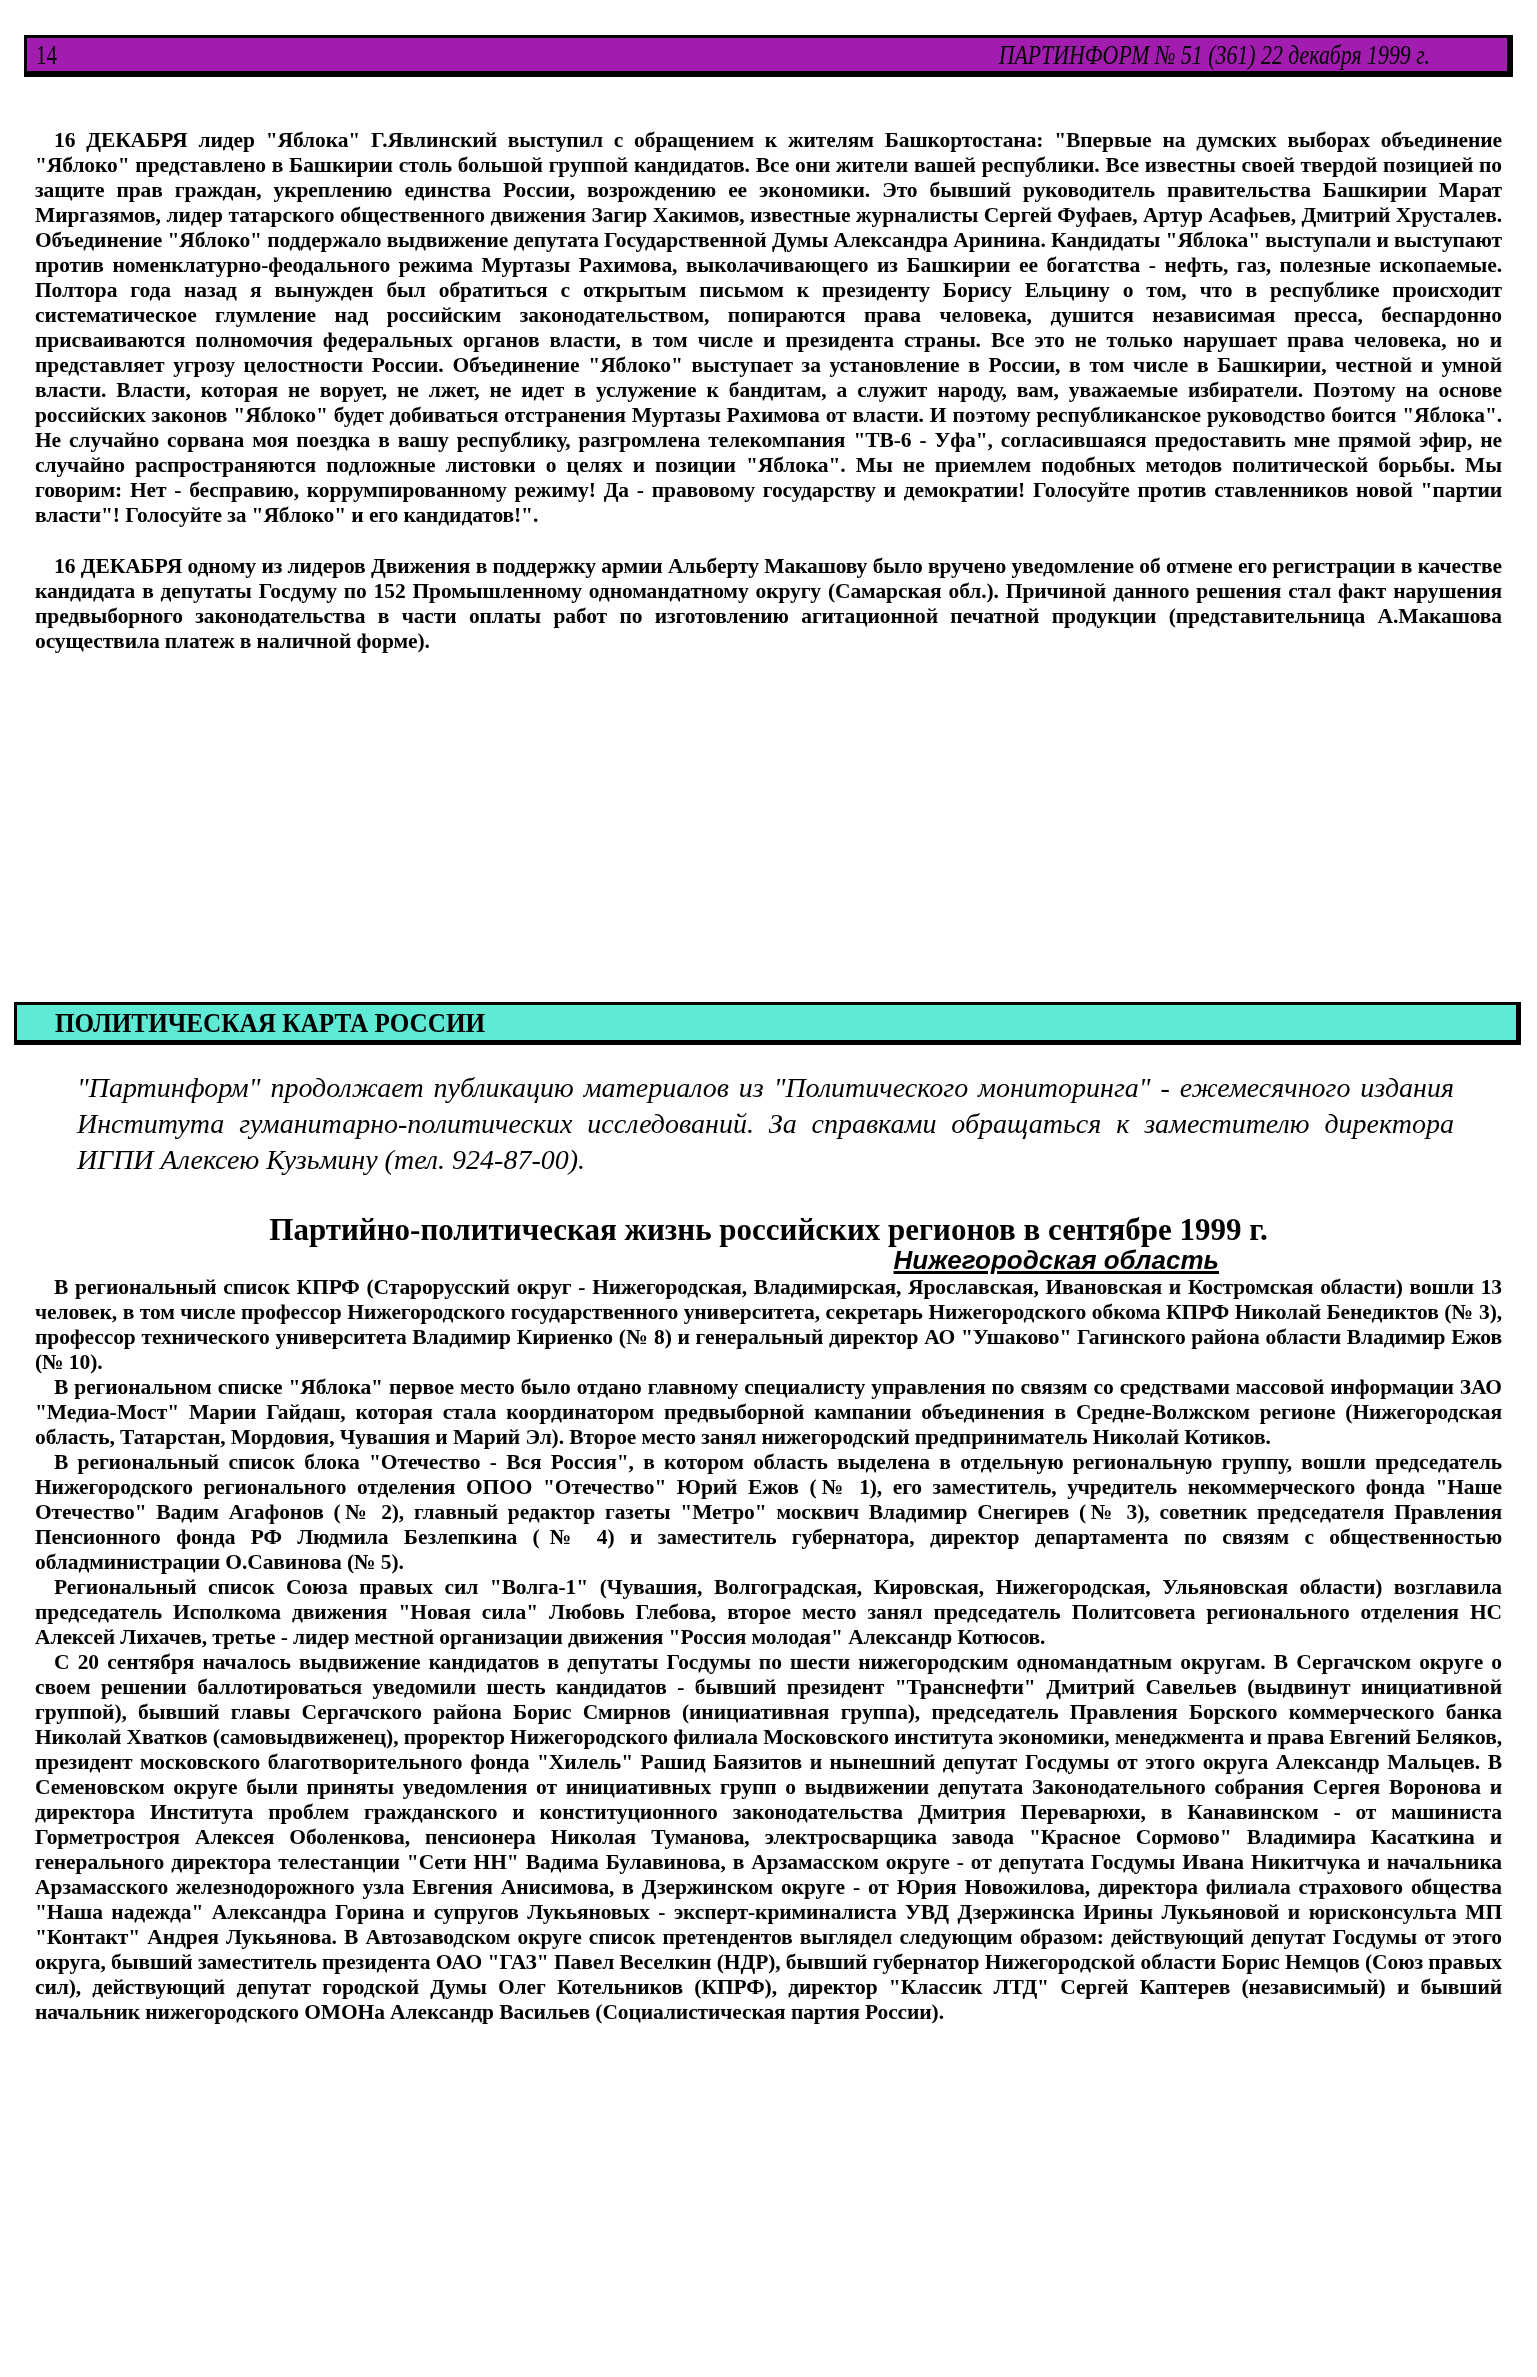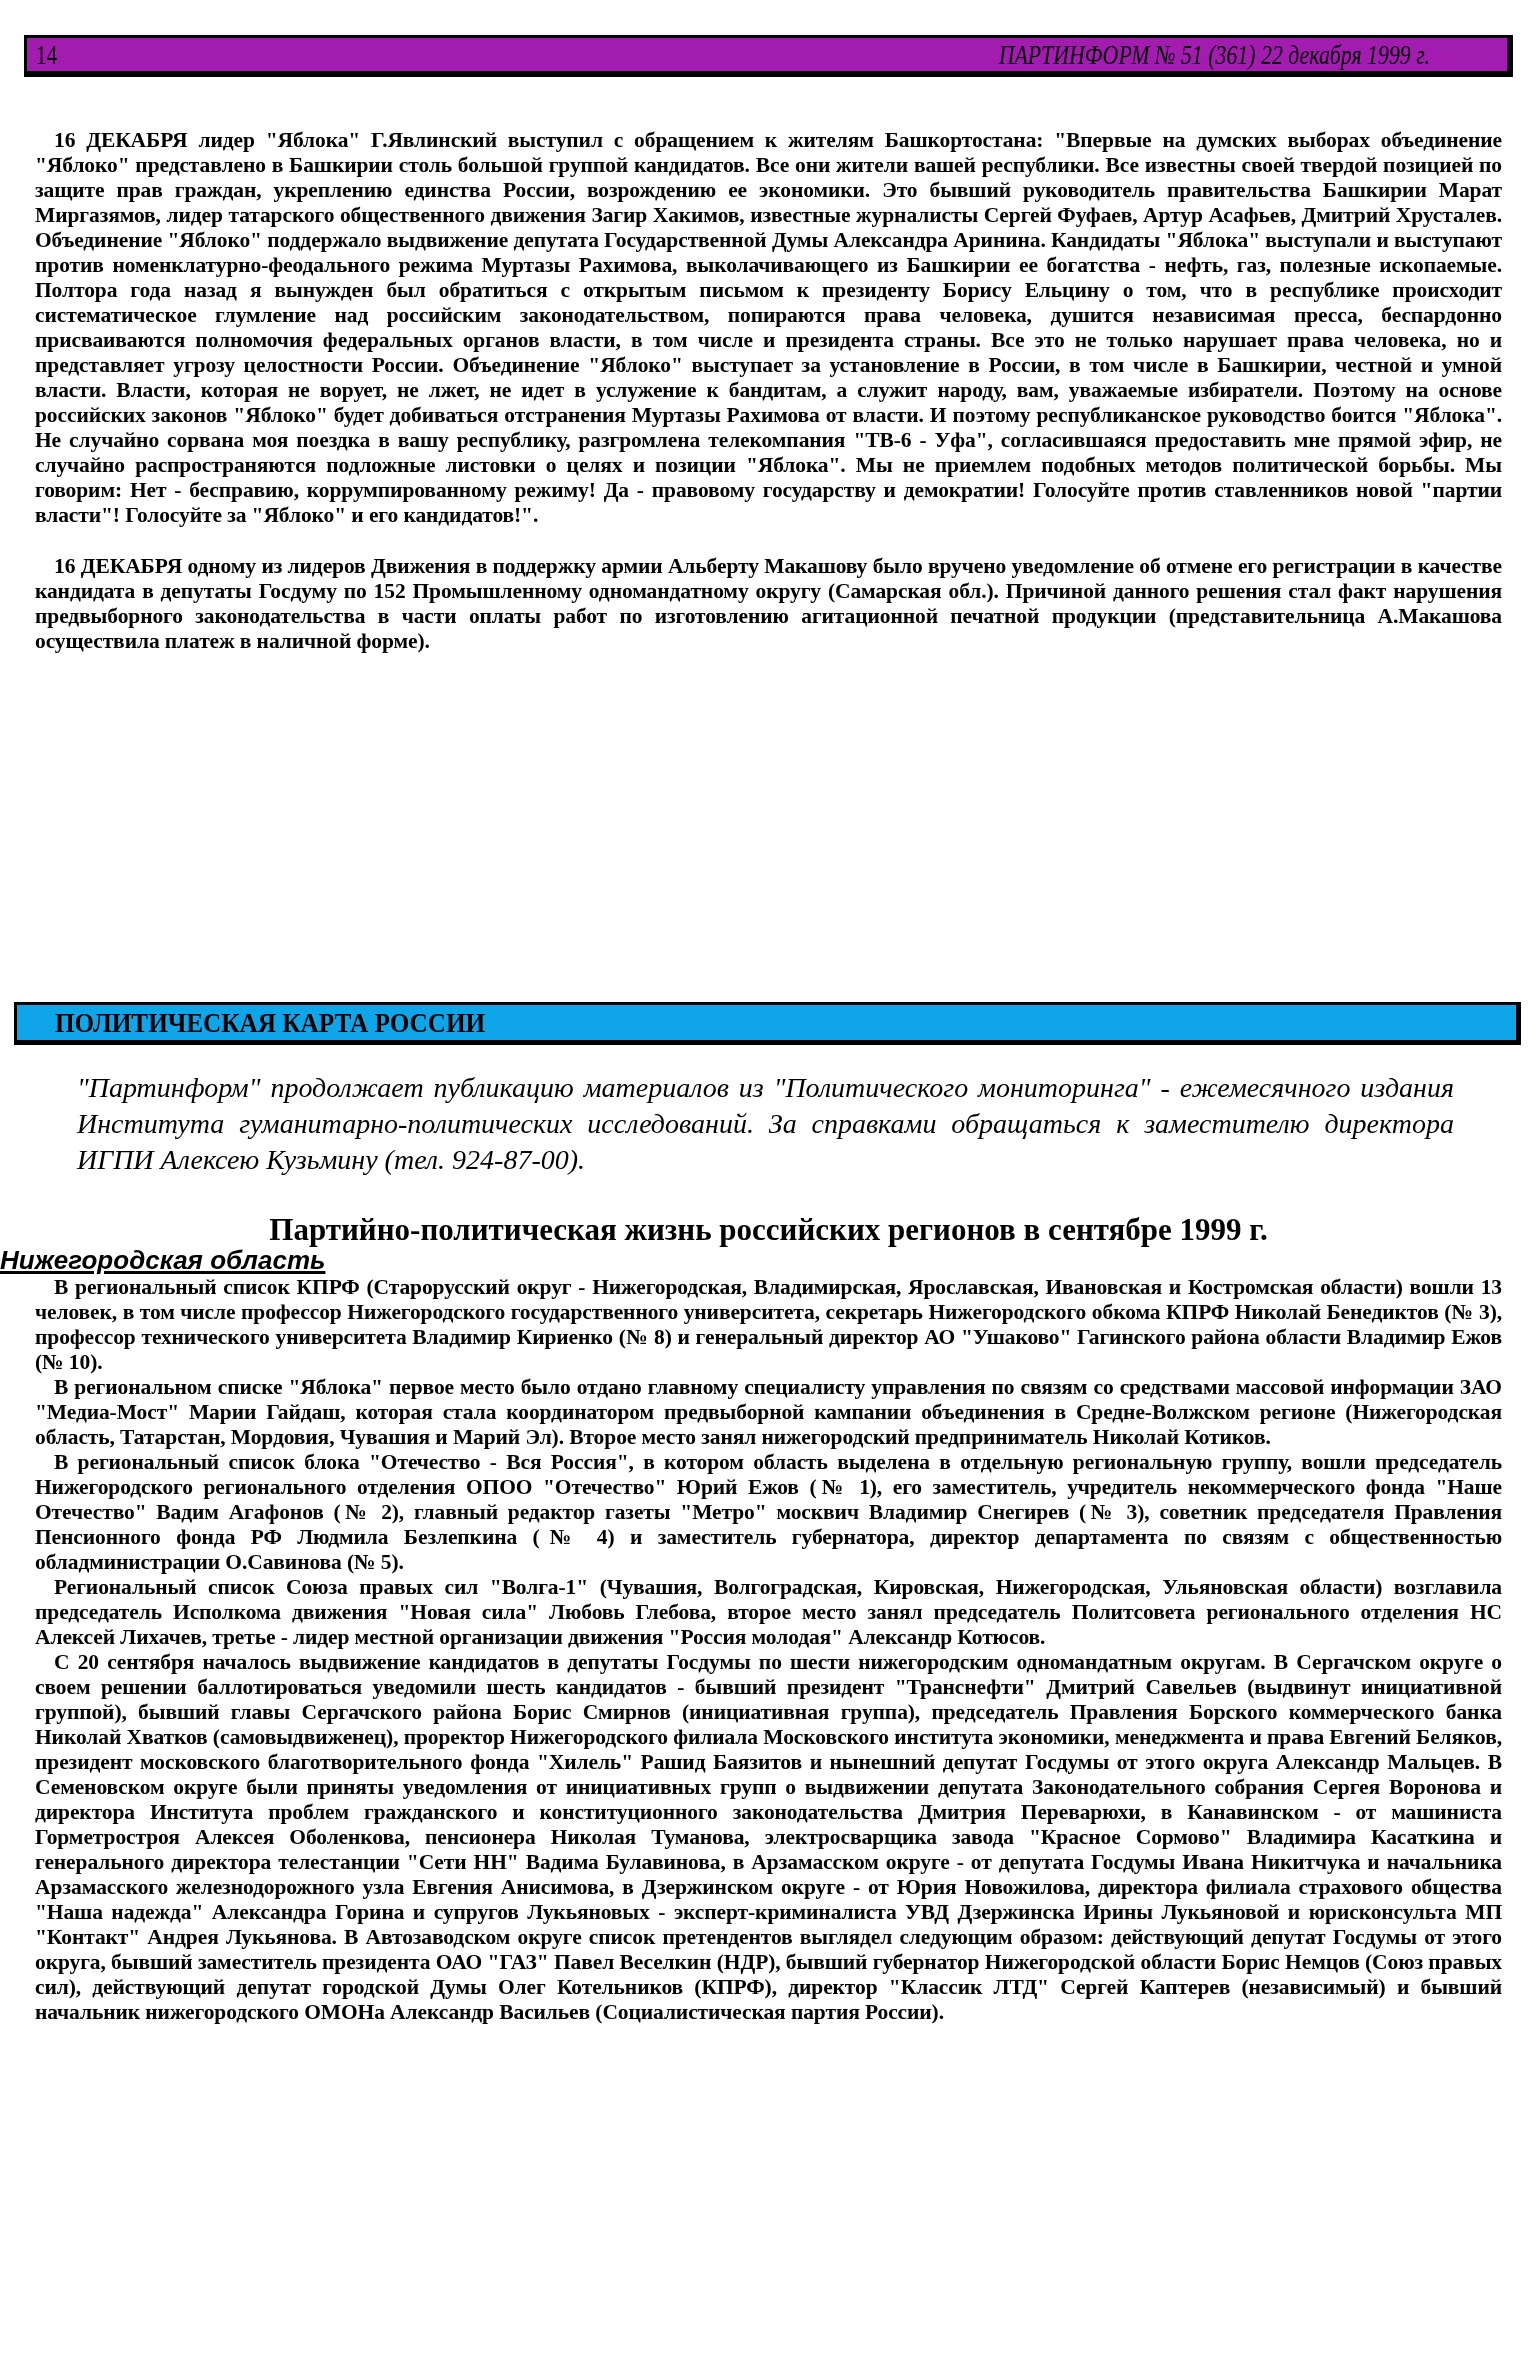--- a/index.html
+++ b/index.html
@@ -10,29 +10,29 @@
                 box-sizing: content-box; background: #a21caf; }
   .page-num { position: absolute; left: 9px; top: 1.3px; font-size: 28px; line-height: 32px;
               transform: scaleX(0.75); transform-origin: left; }
   .pub-title { position: absolute; right: 77px; top: 1.3px; font-size: 28px; line-height: 32px;
                font-style: italic; transform: scaleX(0.78); transform-origin: right; white-space: nowrap; }
   .body-text { position: absolute; left: 35px; width: 1467px; font-weight: bold; font-size: 21.5px;
                line-height: 25px; text-align: justify; letter-spacing: -0.1px; }
   .body-text p { margin: 0; text-indent: 19px; }
   .gap { height: 26px; }
   .section-bar { position: absolute; left: 14px; top: 1002px; width: 1499px; height: 35px;
-                 background: #0ea5e9; border: 3.2px solid #000; border-right-width: 5.8px;
+                 background: #5eead4; border: 3.2px solid #000; border-right-width: 5.8px;
                  border-bottom-width: 5.8px; }
   .section-title { position: absolute; left: 38px; top: 3.8px; font-size: 28px; line-height: 28px;
                    font-weight: bold; transform: scaleX(0.9); transform-origin: left; white-space: nowrap; }
   .intro { position: absolute; left: 77px; top: 1070px; width: 1377px; font-style: italic;
            font-size: 28px; line-height: 36px; text-align: justify; }
   .main-heading { position: absolute; left: 0; top: 1214px; width: 1537px; text-align: center;
                   font-weight: bold; font-size: 31px; line-height: 32px; }
-  .region-heading { position: absolute; left: 0; top: 1246px; width: 1219px; text-align: left;
+  .region-heading { position: absolute; left: 0; top: 1246px; width: 1219px; text-align: right;
                     font-family: "Liberation Sans", "DejaVu Sans", sans-serif; font-weight: bold;
                     font-style: italic; font-size: 26px; line-height: 28px; }
   .region-heading span { text-decoration: underline; text-decoration-thickness: 2.6px; }
 </style>
 </head>
 <body>
 
 <div class="header-box">
   <span class="page-num">14</span>
   <span class="pub-title">ПАРТИНФОРМ № 51 (361) 22 декабря 1999 г.</span>

